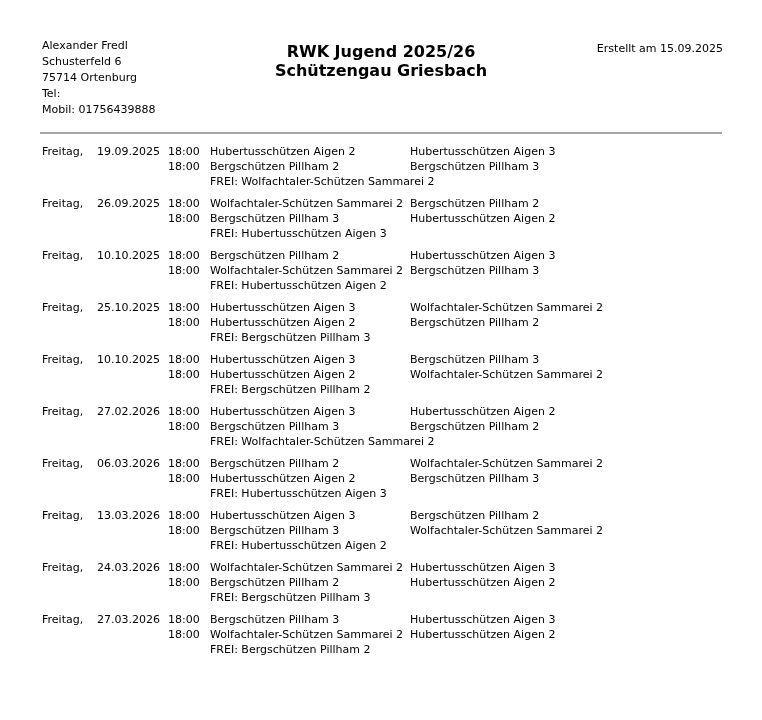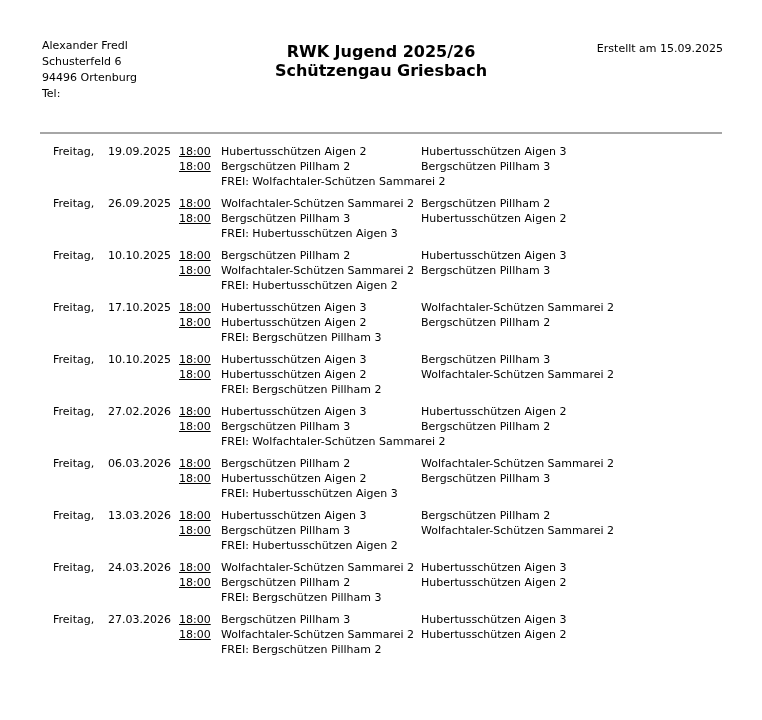--- a/index.html
+++ b/index.html
@@ -52,53 +52,53 @@
     top: 132px;
     width: 682px;
     height: 0;
     border-top: 2px solid #a6a6a6;
   }
   .schedule {
     position: absolute;
     left: 42px;
     top: 144px;
     width: 690px;
-    margin-left: 11px;
   }
   .fixture {
     display: grid;
     grid-template-columns: 55px 71px 42px 200px 1fr;
     font-size: 11px;
     line-height: 15px;
     margin-bottom: 7px;
   }
   .c-day  { grid-column: 1; }
   .c-date { grid-column: 2; }
-  .c-time { grid-column: 3; text-decoration: underline; }
+  .c-time { grid-column: 3; }
   .c-home { grid-column: 4; white-space: nowrap; }
   .c-away { grid-column: 5; white-space: nowrap; }
   .c-free { grid-column: 4 / 6; white-space: nowrap; }
 </style>
 </head>
 <body>
 
 <div class="page">
 
   <div class="header">
 
     <div class="contact">
 
         <div>Alexander Fredl</div>
 
         <div>Schusterfeld 6</div>
 
-        <div>94496 Ortenburg</div>
+        <div>75714 Ortenburg</div>
 
         <div>Tel:</div>
 
+        <div>Mobil: 01756439888</div>
 
       </div>
 
     <div class="titleblock">
       <div>RWK Jugend 2025/26</div>
       <div>Schützengau Griesbach</div>
     </div>
 
     <div class="created">Erstellt am 15.09.2025</div>
   </div>
@@ -138,21 +138,21 @@
         <span class="c-home">Bergschützen Pillham 2</span>
         <span class="c-away">Hubertusschützen Aigen 3</span>
         <span class="c-time">18:00</span>
         <span class="c-home">Wolfachtaler-Schützen Sammarei 2</span>
         <span class="c-away">Bergschützen Pillham 3</span>
         <span class="c-free">FREI: Hubertusschützen Aigen 2</span>
       </div>
 
       <div class="fixture">
         <span class="c-day">Freitag,</span>
-        <span class="c-date">17.10.2025</span>
+        <span class="c-date">25.10.2025</span>
         <span class="c-time">18:00</span>
         <span class="c-home">Hubertusschützen Aigen 3</span>
         <span class="c-away">Wolfachtaler-Schützen Sammarei 2</span>
         <span class="c-time">18:00</span>
         <span class="c-home">Hubertusschützen Aigen 2</span>
         <span class="c-away">Bergschützen Pillham 2</span>
         <span class="c-free">FREI: Bergschützen Pillham 3</span>
       </div>
 
       <div class="fixture">

